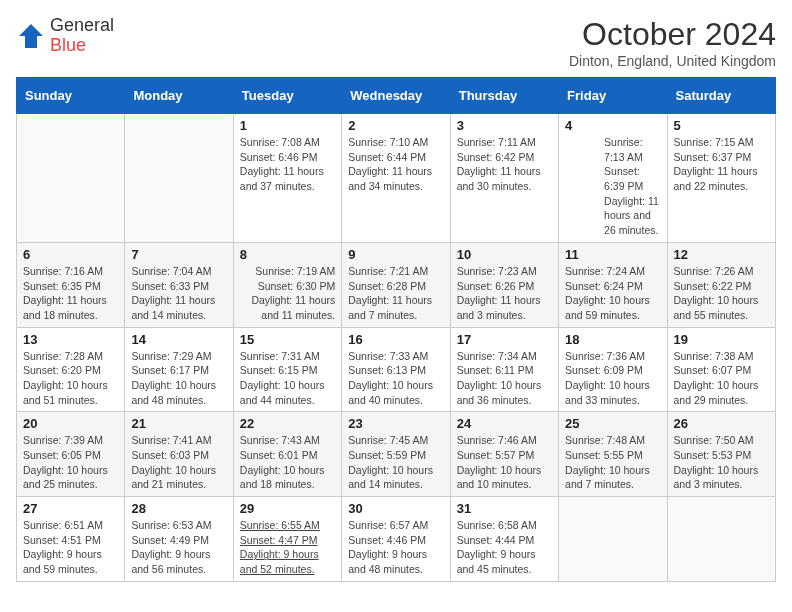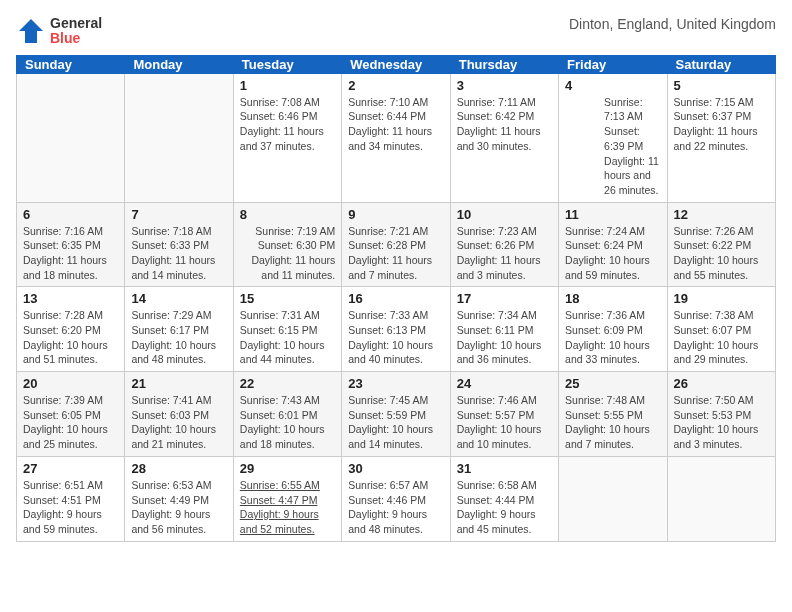--- a/index.html
+++ b/index.html
@@ -15,22 +15,22 @@
       justify-content: space-between;
       align-items: flex-start;
       margin-bottom: 8px;
     }
     .logo {
       display: flex;
       align-items: center;
       gap: 4px;
     }
     .logo-text {
-      font-size: 14px;
-      font-weight: bold;
+      font-size: 18px;
+      font-weight: normal;
       line-height: 1.1;
     }
     .logo-general { color: #333; }
     .logo-blue { color: #ef4444; }
     .logo-icon {
       width: 30px;
       height: 30px;
     }
     .title-area {
       text-align: right;
@@ -47,21 +47,21 @@
     }
     .calendar {
       width: 100%;
       border-collapse: collapse;
       border: 1px solid #ccc;
     }
     .calendar th {
       background-color: #1565c0;
       color: #fff;
       text-align: left;
-      padding: 1px 8px;
+      padding: 10px 8px;
       font-size: 13px;
       border: 1px solid #1565c0;
     }
     .calendar td {
       border: 1px solid #ccc;
       vertical-align: top;
       padding: 4px 6px;
       width: 108px;
       min-height: 80px;
       font-size: 11px;
@@ -93,20 +93,21 @@
   <div class="logo">
     <svg class="logo-icon" viewBox="0 0 40 40" xmlns="http://www.w3.org/2000/svg">
       <polygon points="20,4 36,20 28,20 28,36 12,36 12,20 4,20" fill="#1565c0"></polygon>
     </svg>
     <div class="logo-text">
       <span class="logo-general">General</span><br>
       <span class="logo-blue">Blue</span>
     </div>
   </div>
   <div class="title-area">
+    <div class="month-title">October 2024</div>
     <div class="location">Dinton, England, United Kingdom</div>
   </div>
 </div>
 
 <table class="calendar">
   <thead>
     <tr>
     <th>Sunday</th>
         <th>Monday</th>
         <th>Tuesday</th>
@@ -153,21 +154,21 @@
       </tr>
       <tr>
         <td>
           <div class="day-number">6</div>
           <div class="day-detail" style="white-space: pre-line;">Sunrise: 7:16 AM
 Sunset: 6:35 PM
 Daylight: 11 hours and 18 minutes.</div>
         </td>
         <td>
           <div class="day-number">7</div>
-          <div class="day-detail" style="white-space: pre-line;">Sunrise: 7:18 AM
+          <div class="day-detail" style="white-space: pre-line;">Sunrise: 7:04 AM
 Sunset: 6:33 PM
 Daylight: 11 hours and 14 minutes.</div>
         </td>
         <td>
           <div class="day-number">8</div>
           <div class="day-detail" style="white-space: pre-line; text-align: right;">Sunrise: 7:19 AM
 Sunset: 6:30 PM
 Daylight: 11 hours and 11 minutes.</div>
         </td>
         <td>

